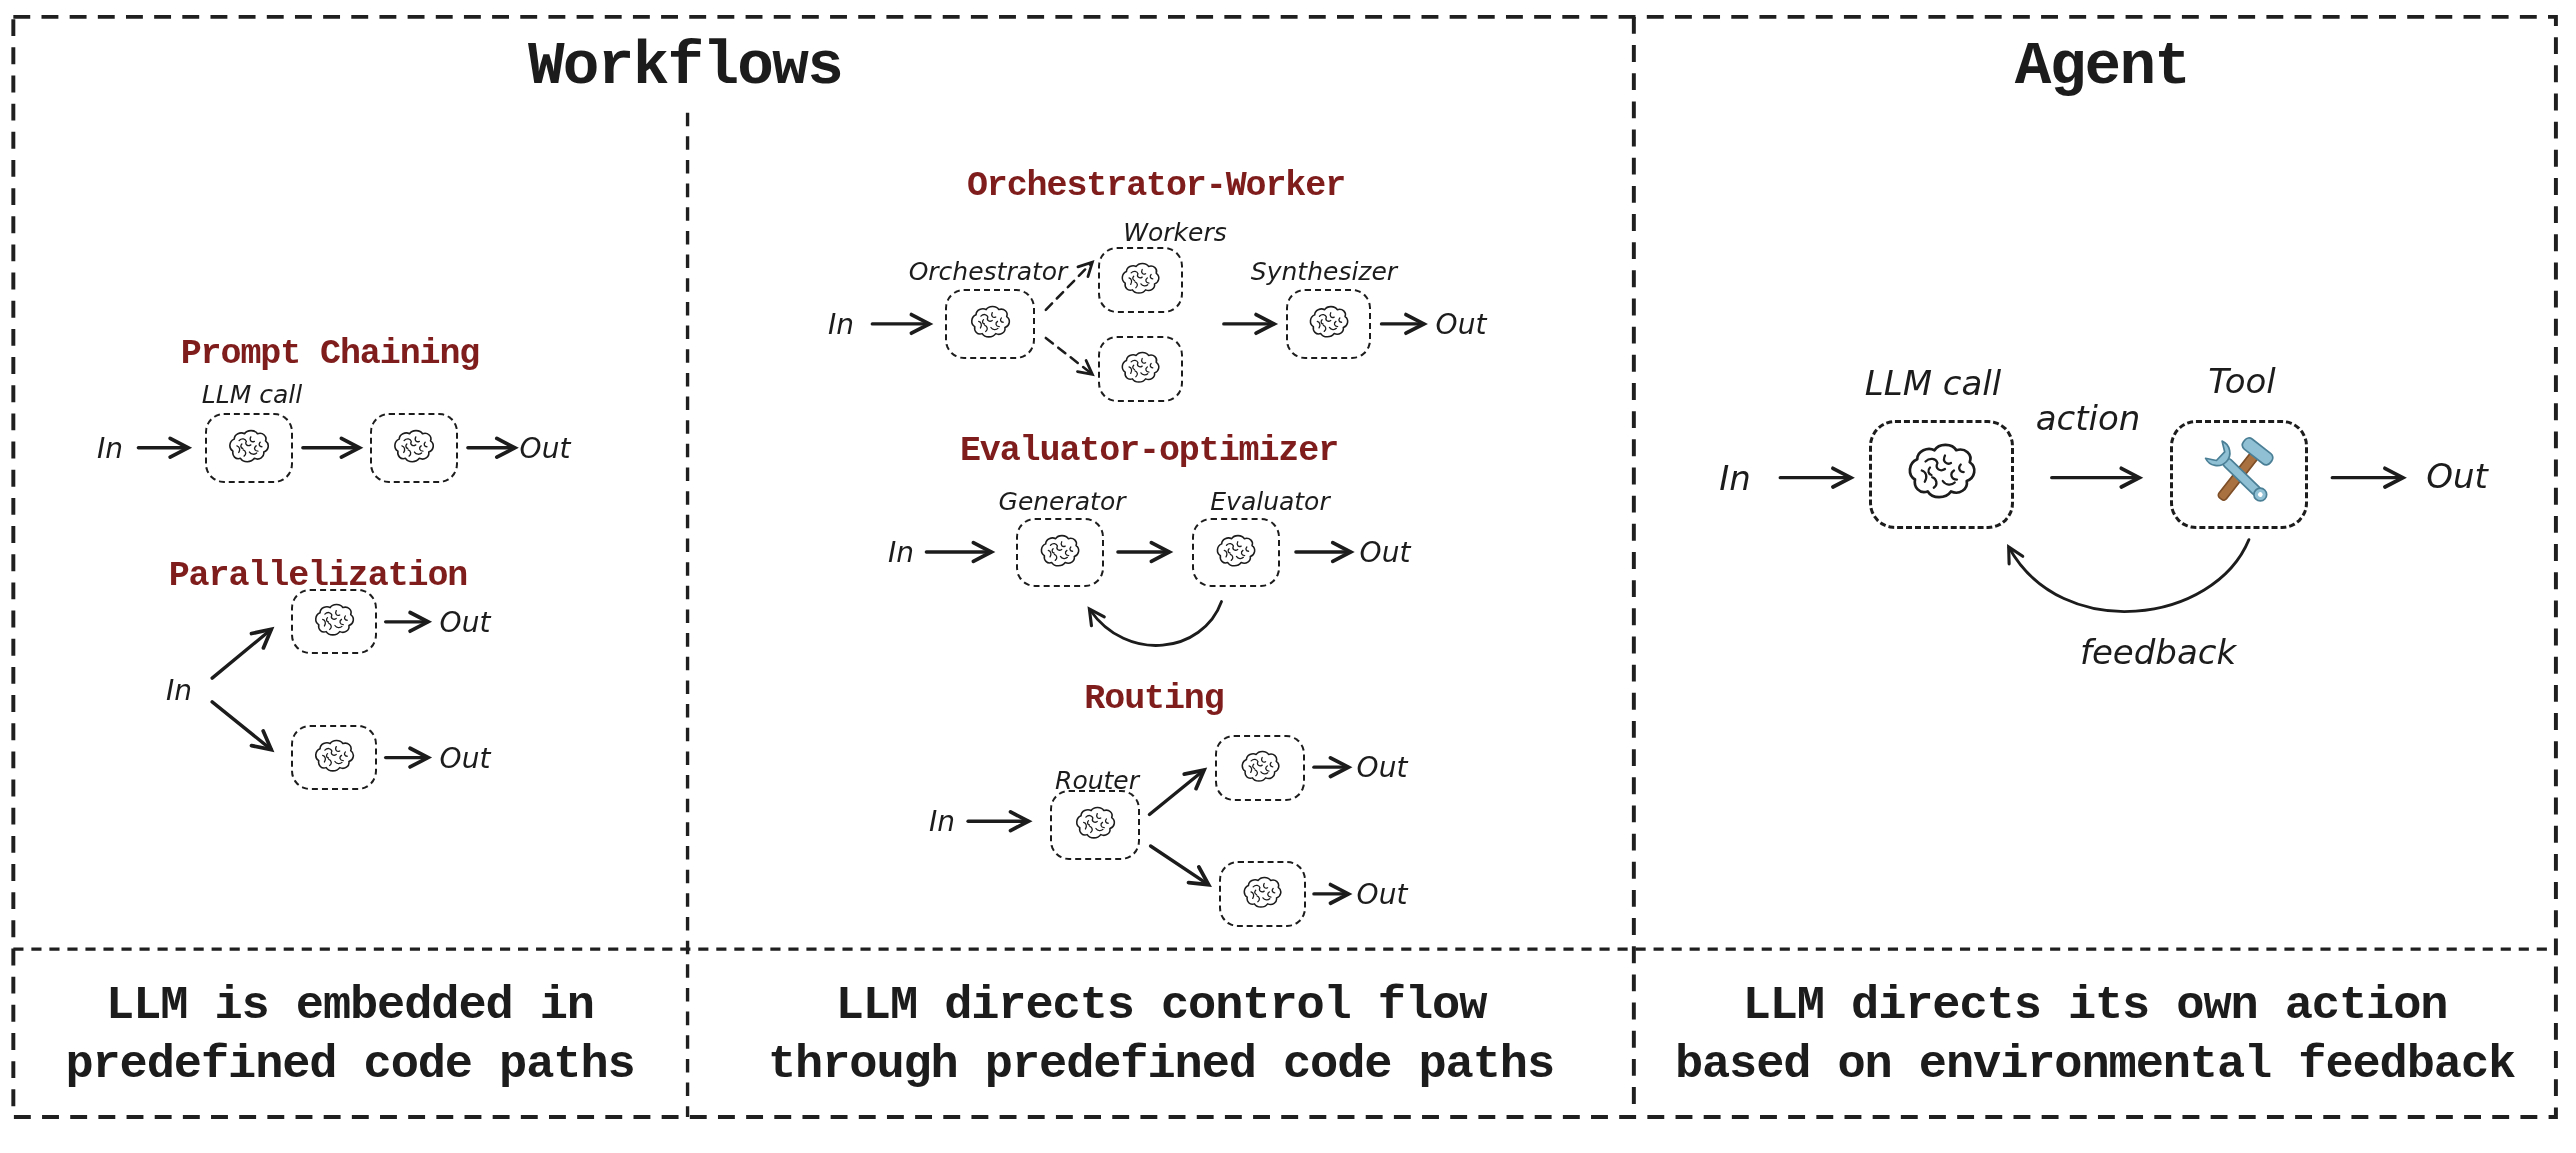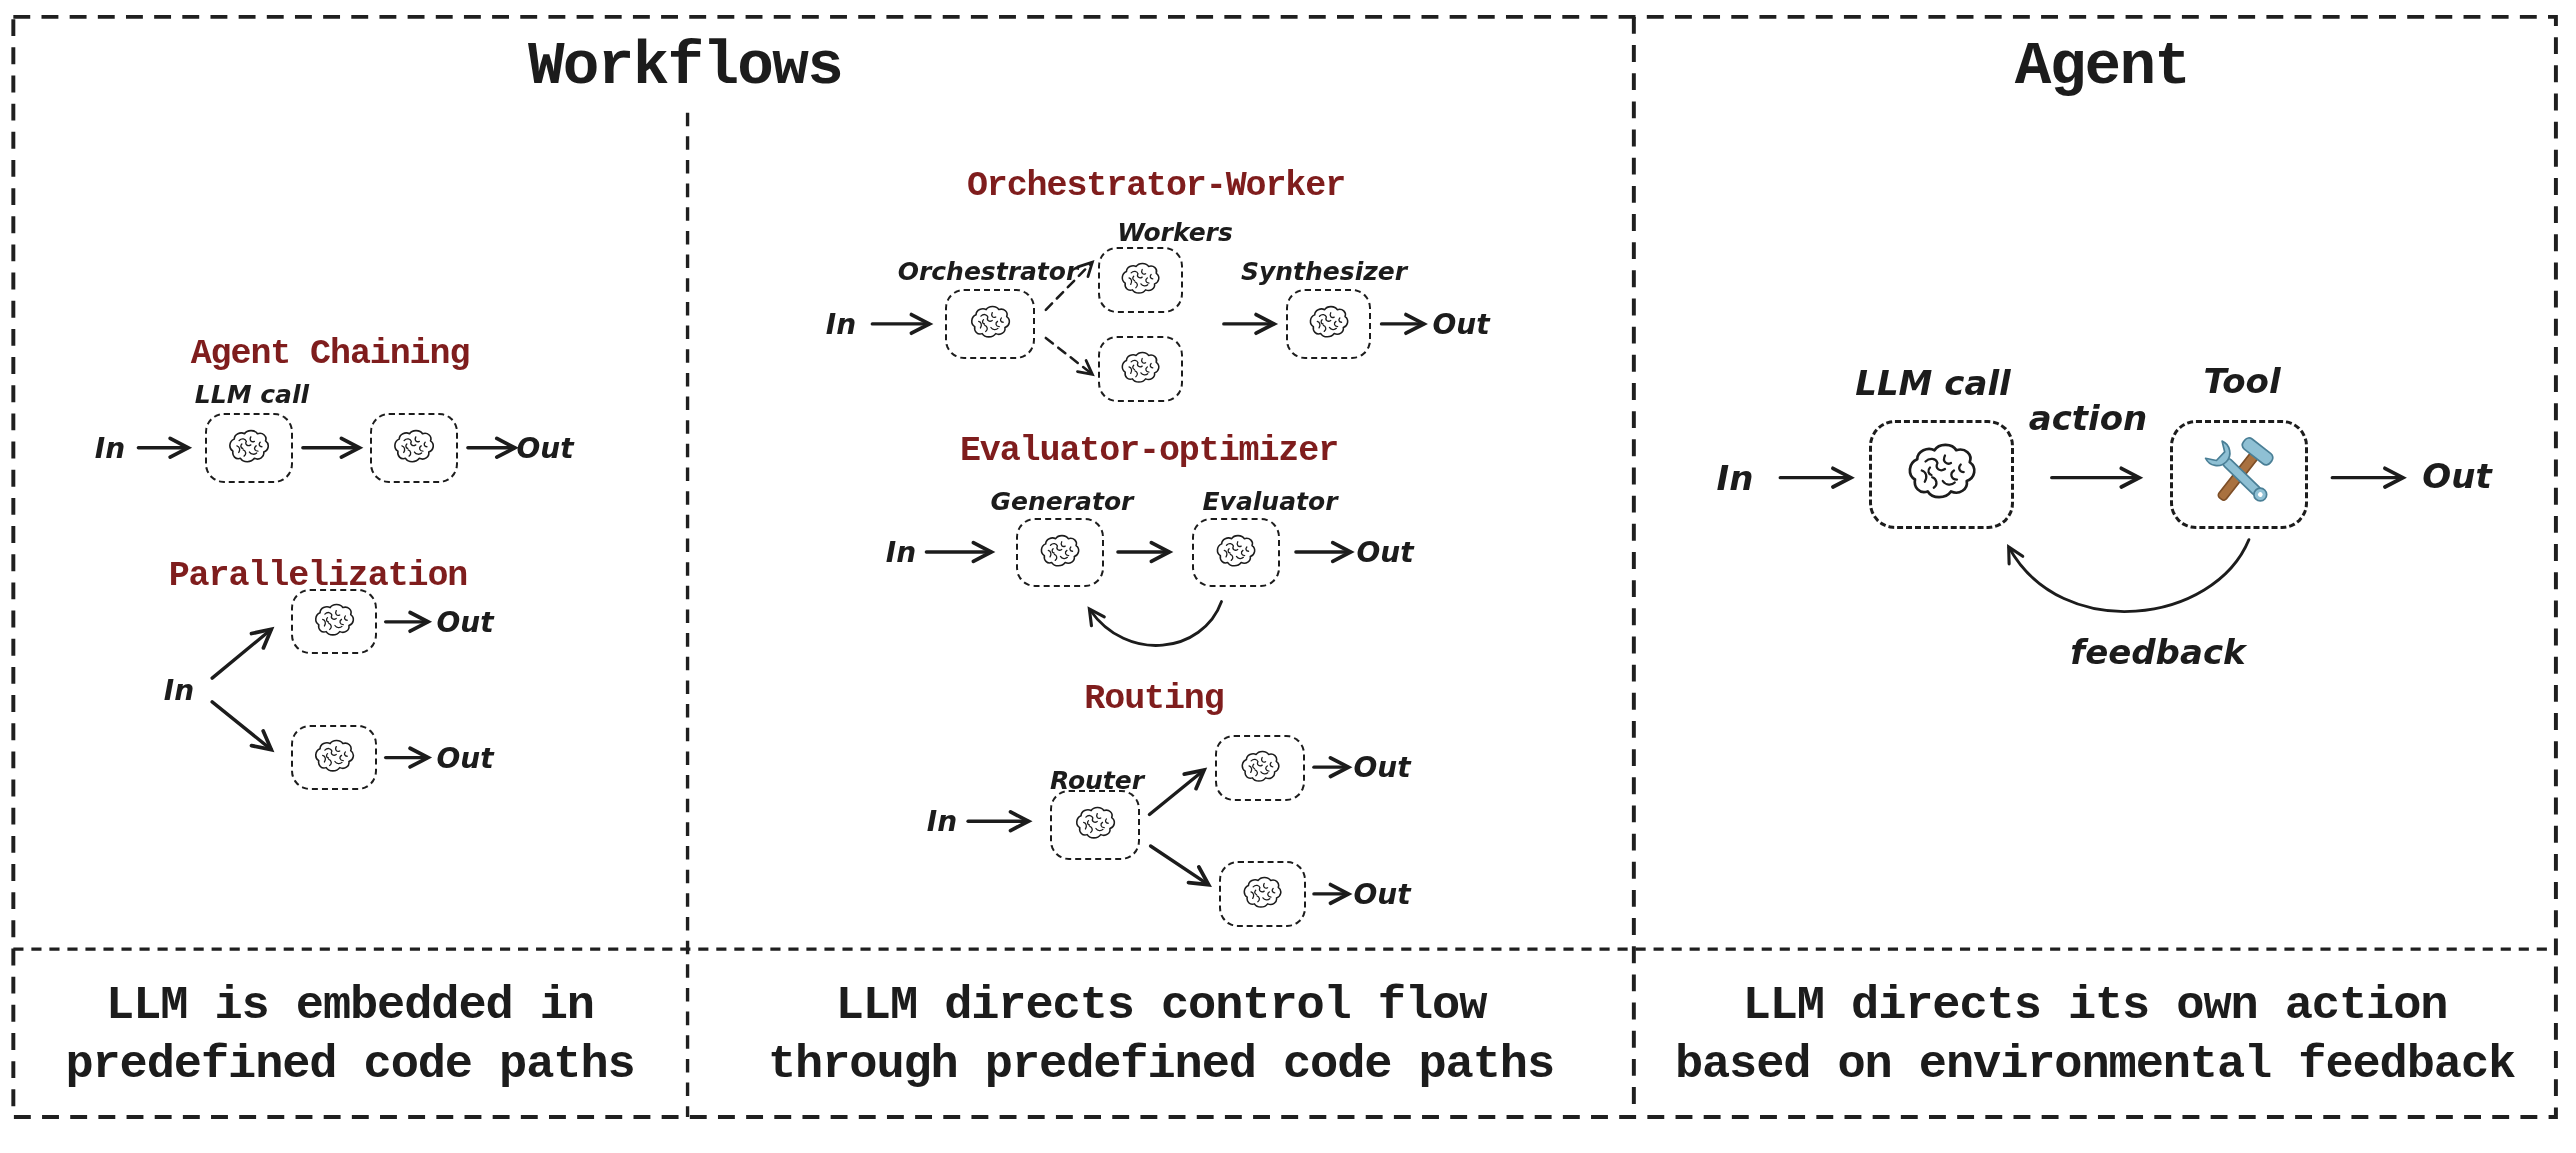--- a/index.html
+++ b/index.html
@@ -6,21 +6,21 @@
   #stage{position:relative;width:2576px;height:1153px;background:#ffffff;overflow:hidden;
          font-family:"Liberation Sans","DejaVu Sans",sans-serif;color:#1c1c1c;}
   .center{position:absolute;transform:translate(-50%,-50%);white-space:nowrap;}
   .mono-title{font-family:"Liberation Mono","DejaVu Sans Mono",monospace;font-weight:700;
               font-size:61px;letter-spacing:-1.7px;color:#1c1c1c;}
   .mono-sub{font-family:"Liberation Mono","DejaVu Sans Mono",monospace;font-weight:700;
             font-size:35px;letter-spacing:-1.1px;color:#7f1d1d;}
   .cap{font-family:"Liberation Mono","DejaVu Sans Mono",monospace;font-weight:700;
        font-size:47px;line-height:1.25;letter-spacing:-1.1px;color:#1c1c1c;text-align:center;}
   .hand{font-family:"DejaVu Sans","Liberation Sans",sans-serif;font-style:italic;
-        font-weight:700;color:#1c1c1c;}
+        font-weight:400;color:#1c1c1c;}
   .hand-sm{font-size:25px;}
   .hand-io{font-size:28px;}
   .hand-lg{font-size:34px;}
   .node{position:absolute;border:2.8px dashed #1c1c1c;border-radius:19px;background:#ffffff;
         display:flex;align-items:center;justify-content:center;box-sizing:border-box;}
   .node-big{border-width:3.4px;border-radius:26px;}
   .conn{position:absolute;left:0;top:0;width:2576px;height:1153px;pointer-events:none;}
 </style>
 </head>
 <body>
@@ -84,21 +84,21 @@
     </g>
 
     <g stroke="#1c1c1c" fill="none" stroke-width="5" stroke-linecap="round">
       <path d="M 2168 1068 C 2135 1160, 2000 1178, 1934 1082" marker-end="url(#ah)"></path>
       <path d="M 3992 958 C 3930 1108, 3660 1142, 3566 972" marker-end="url(#ah)"></path>
     </g>
   </svg>
 
   <div class="center mono-title" style="left:685px;top:66px;">Workflows</div>
 
-  <div class="center mono-sub" style="left:330px;top:354px;">Agent Chaining</div>
+  <div class="center mono-sub" style="left:330px;top:354px;">Prompt Chaining</div>
   <div class="center hand hand-sm" style="left:252px;top:394px;">LLM call</div>
   <div class="center hand hand-io" style="left:110px;top:448px;">In</div>
   <div class="node" style="left:205px;top:413px;width:88px;height:70px;">
     <svg width="54" height="43" viewBox="0 0 96 77">
         <use href="#brain"></use>
       </svg>
   </div>
   <div class="node" style="left:370px;top:413px;width:88px;height:70px;">
     <svg width="54" height="43" viewBox="0 0 96 77">
         <use href="#brain"></use>

